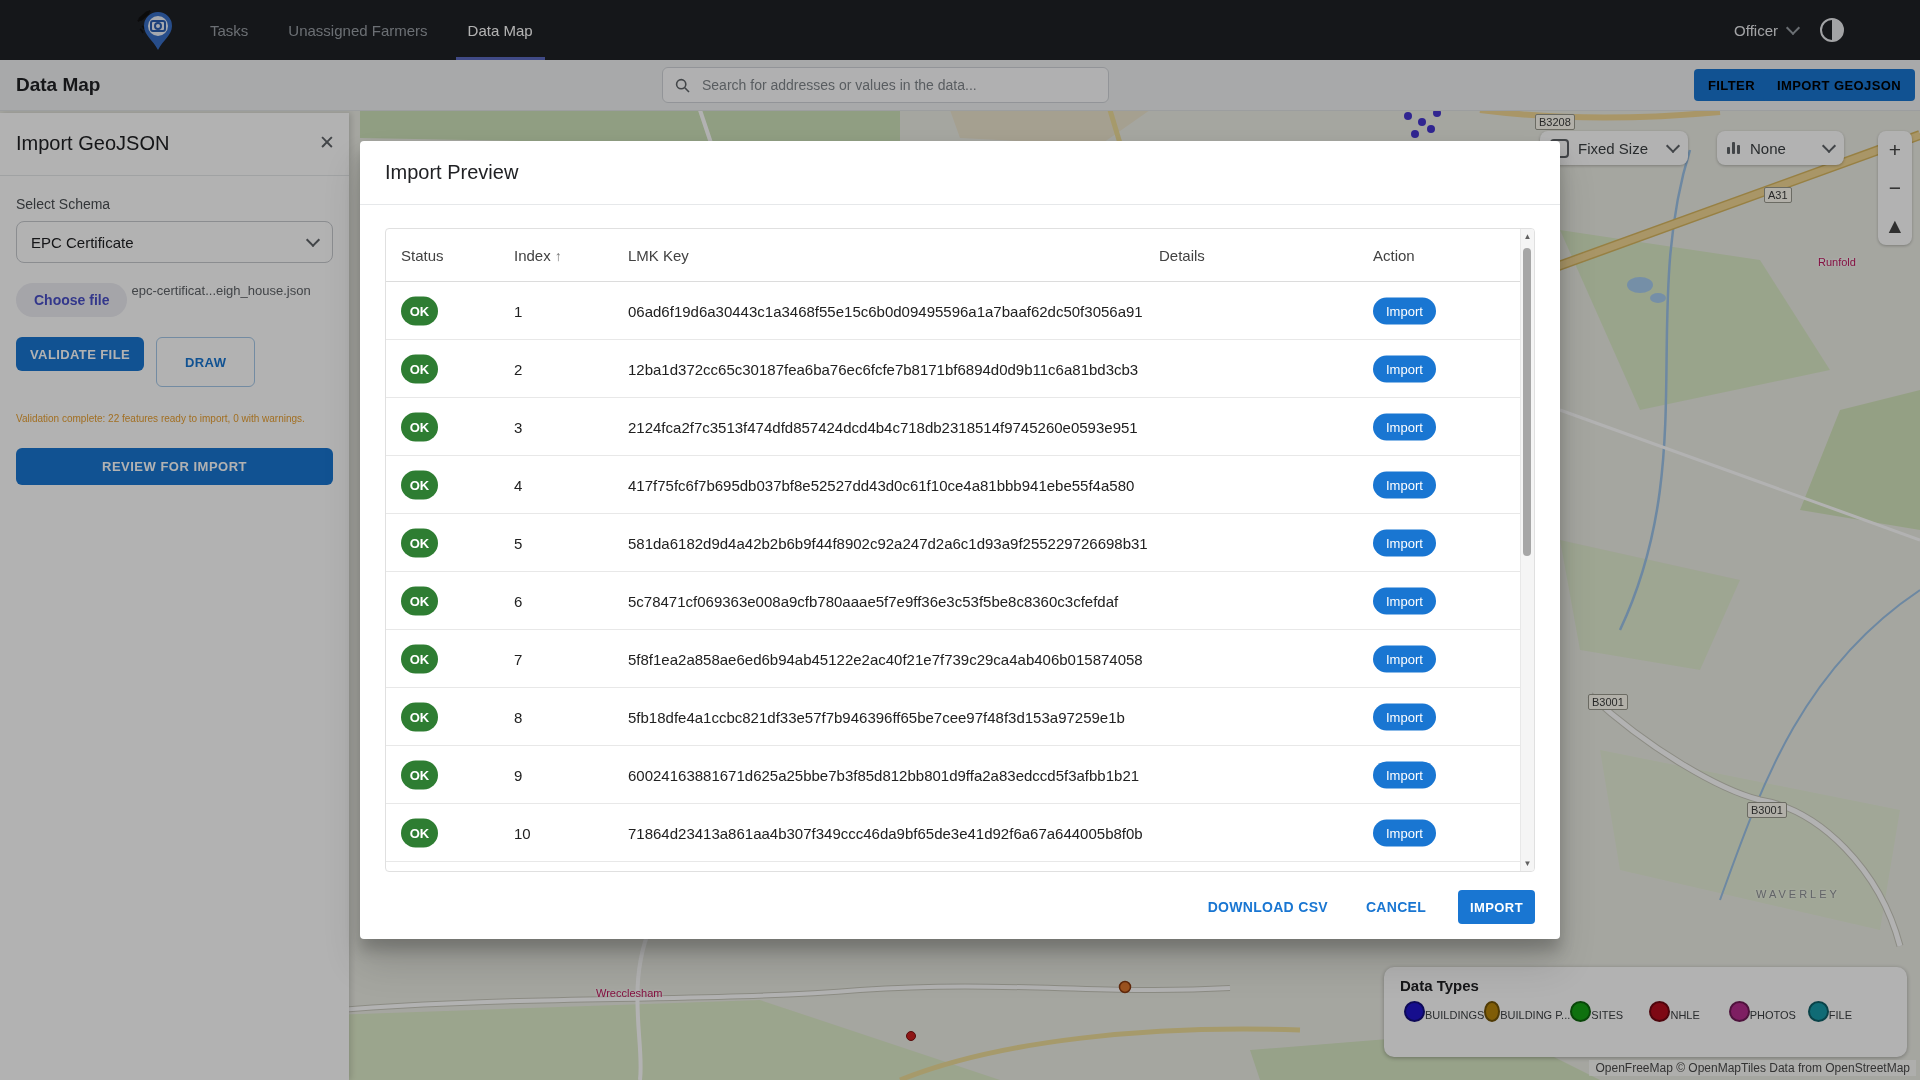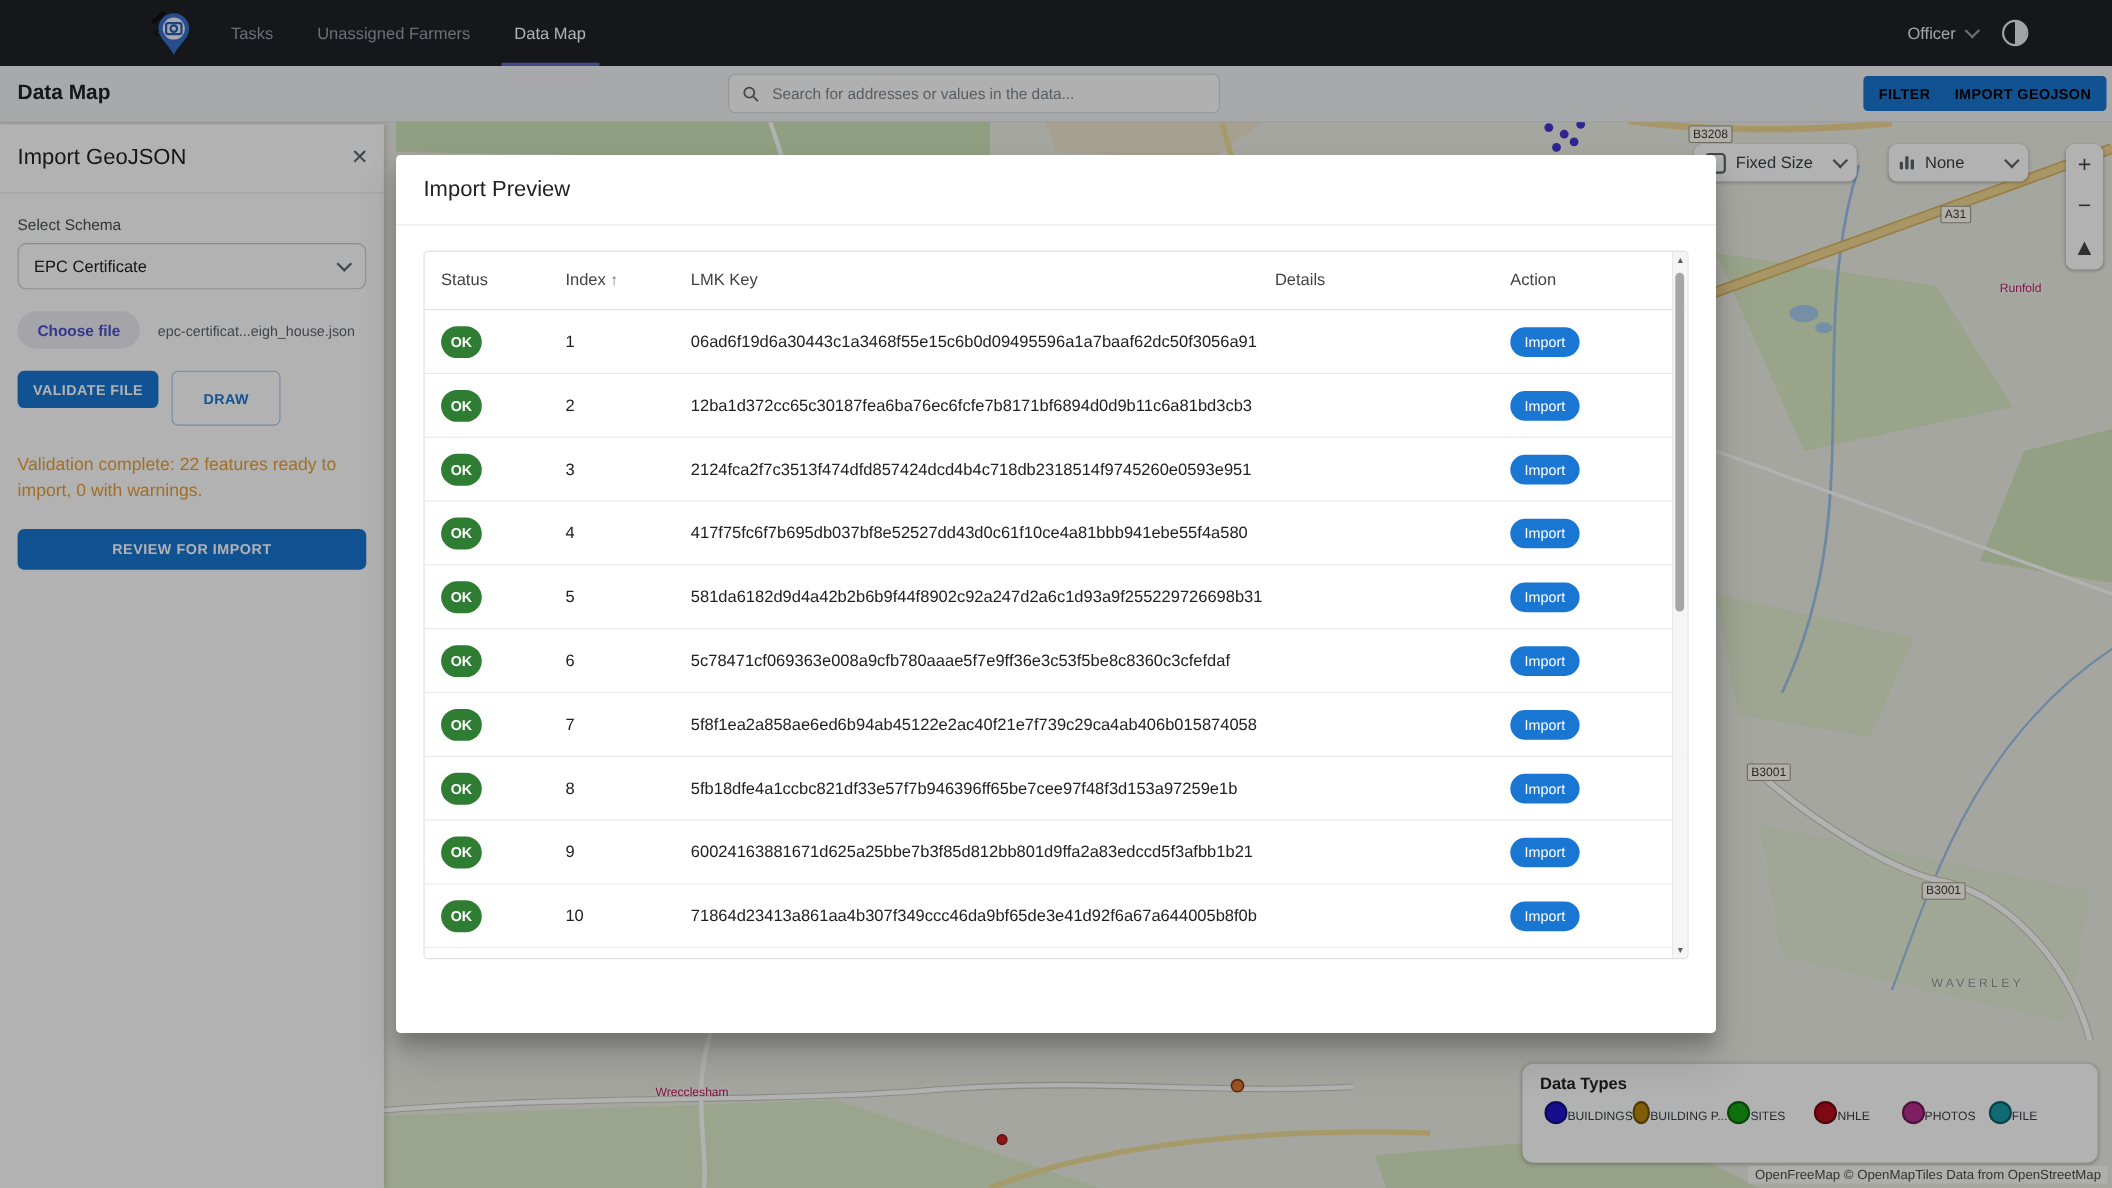--- a/index.html
+++ b/index.html
@@ -74,33 +74,33 @@
   
   .sidebar{position:absolute;left:0;top:113px;width:349px;height:967px;background:#fff;z-index:2;
            box-shadow:2px 0 6px rgba(0,0,0,.15);}
   .sb-head{height:62px;border-bottom:1px solid #e6e8ea;position:relative;}
   .sb-title{position:absolute;left:16px;top:19px;font-size:20px;color:#202124;}
   .sb-close{position:absolute;right:14px;top:18px;font-size:19px;color:#5f6368;cursor:pointer;}
   .sb-body{padding:20px 16px 0;}
   .field-label{font-size:14px;color:#4a4e52;}
   .schema-select{margin-top:9px;height:40px;border:1px solid #c7cacf;border-radius:8px;display:flex;
                  align-items:center;padding:0 14px;font-size:15px;color:#202124;cursor:pointer;}
-  .file-row{display:flex;align-items:center;margin-top:20px;gap:16px;}
+  .file-row{display:flex;margin-top:20px;gap:4px;}
   .choose-file{background:#ececf2;color:#4a50c8;font-weight:700;font-size:14px;border:0;
                border-radius:17px;height:34px;padding:0 18px;cursor:pointer;
                font-family:"Liberation Sans",sans-serif;}
   .file-name{font-size:13px;color:#5f6368;}
   .sb-btn-row{display:flex;gap:12px;margin-top:20px;}
   .btn-validate{background:#1976d2;color:#fff;border:0;border-radius:6px;height:34px;padding:0 14px;
                 font-size:13px;font-weight:700;letter-spacing:.4px;cursor:pointer;
                 font-family:"Liberation Sans",sans-serif;}
   .btn-draw{background:#fff;color:#1976d2;border:1px solid #a5c8e8;border-radius:6px;height:50px;
             padding:0 28px;font-size:13px;font-weight:700;letter-spacing:.4px;cursor:pointer;
             font-family:"Liberation Sans",sans-serif;}
-  .validation-msg{margin-top:24px;font-size:16px;line-height:1.5;color:#e8a033;}
+  .validation-msg{margin-top:24px;font-size:10px;line-height:1.5;color:#e8a033;}
   .btn-review{margin-top:22px;width:317px;background:#1976d2;color:#fff;border:0;border-radius:6px;
               height:37px;font-size:13px;font-weight:700;letter-spacing:.5px;cursor:pointer;
               font-family:"Liberation Sans",sans-serif;}
 
   
   .overlay{position:absolute;inset:0;background:rgba(0,0,0,.30);z-index:5;}
   .modal{position:absolute;left:360px;top:141px;width:1200px;height:798px;background:#fff;z-index:10;
          border-radius:4px;box-shadow:0 11px 15px rgba(0,0,0,.2),0 24px 38px rgba(0,0,0,.14);}
   .modal-title{position:absolute;left:25px;top:20px;font-size:20px;color:#202124;}
   .modal-divider{position:absolute;left:0;top:63px;width:100%;height:1px;background:#e6e8ea;}
@@ -381,15 +381,20 @@
             <span class="cell c-key"></span>
           </div>
         </div>
       <div class="scrollbar">
         <div class="scroll-arrow" style="top:3px;">▲</div>
         <div class="scroll-thumb"></div>
         <div class="scroll-arrow" style="bottom:3px;">▼</div>
       </div>
     </div>
 
+    <div class="modal-footer">
+      <button class="txt-btn">DOWNLOAD CSV</button>
+      <button class="txt-btn">CANCEL</button>
+      <button class="btn-import">IMPORT</button>
+    </div>
   </div>
 
 </div>
 
 </body></html>

